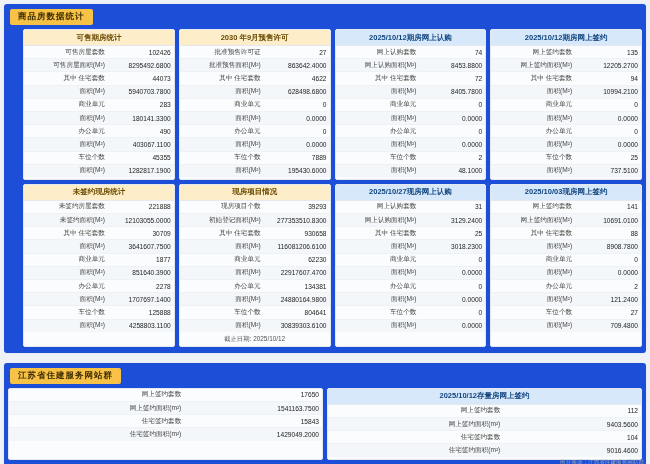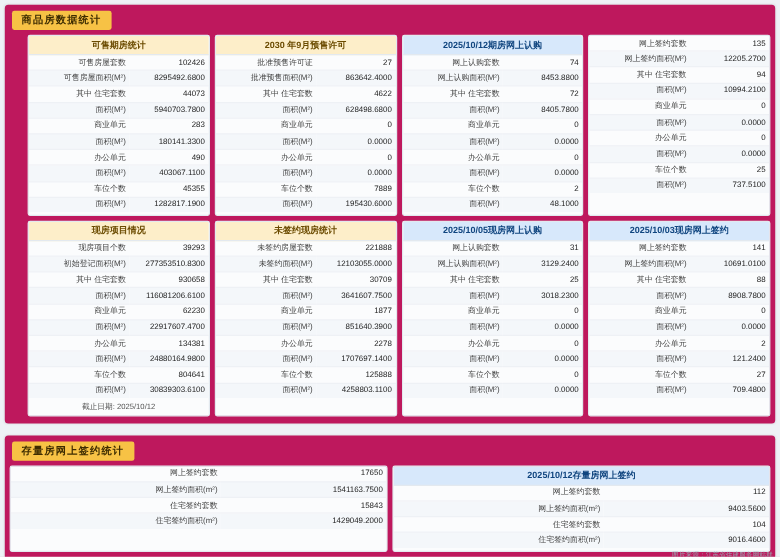--- a/index.html
+++ b/index.html
@@ -8,21 +8,21 @@
     width: 650px; height: 464px;
     background: #eef2f6;
     font-family: "Liberation Sans", sans-serif;
     font-size: 7px;
     color: #333;
     overflow: hidden;
   }
   .page { width: 650px; height: 464px; position: relative; }
 
   .panel {
-    background: #be185d;
+    background: #1d4ed8;
     border-radius: 3px;
     margin: 4px;
     padding: 4px 4px 6px 4px;
     box-shadow: 0 0 2px rgba(0,0,0,0.08);
   }
   .panel-title {
     display: inline-block;
     background: #f7c245;
     color: #3d2c00;
     font-weight: bold;
@@ -239,20 +239,21 @@
                 <td class="val">2</td>
               </tr>
               <tr class="alt">
                 <td class="lbl indent">面积(M²)</td>
                 <td class="val">48.1000</td>
               </tr>
             </tbody>
           </table>
         </div>
         <div class="card">
+          <div class="card-head head-blue">2025/10/12期房网上签约</div>
           <table class="rows">
             <tbody>
               <tr>
                 <td class="lbl">网上签约套数</td>
                 <td class="val">135</td>
               </tr>
               <tr class="alt">
                 <td class="lbl">网上签约面积(M²)</td>
                 <td class="val">12205.2700</td>
               </tr>
@@ -285,20 +286,67 @@
                 <td class="val">25</td>
               </tr>
               <tr class="alt">
                 <td class="lbl indent">面积(M²)</td>
                 <td class="val">737.5100</td>
               </tr>
             </tbody>
           </table>
         </div>
         <div class="card">
+          <div class="card-head head-amber">未签约现房统计</div>
+          <table class="rows">
+            <tbody>
+              <tr>
+                <td class="lbl">未签约房屋套数</td>
+                <td class="val">221888</td>
+              </tr>
+              <tr class="alt">
+                <td class="lbl">未签约面积(M²)</td>
+                <td class="val">12103055.0000</td>
+              </tr>
+              <tr>
+                <td class="lbl indent">其中  住宅套数</td>
+                <td class="val">30709</td>
+              </tr>
+              <tr class="alt">
+                <td class="lbl indent">面积(M²)</td>
+                <td class="val">3641607.7500</td>
+              </tr>
+              <tr>
+                <td class="lbl indent">商业单元</td>
+                <td class="val">1877</td>
+              </tr>
+              <tr class="alt">
+                <td class="lbl indent">面积(M²)</td>
+                <td class="val">851640.3900</td>
+              </tr>
+              <tr>
+                <td class="lbl indent">办公单元</td>
+                <td class="val">2278</td>
+              </tr>
+              <tr class="alt">
+                <td class="lbl indent">面积(M²)</td>
+                <td class="val">1707697.1400</td>
+              </tr>
+              <tr>
+                <td class="lbl indent">车位个数</td>
+                <td class="val">125888</td>
+              </tr>
+              <tr class="alt">
+                <td class="lbl indent">面积(M²)</td>
+                <td class="val">4258803.1100</td>
+              </tr>
+            </tbody>
+          </table>
+        </div>
+        <div class="card">
           <div class="card-head head-amber">现房项目情况</div>
           <table class="rows">
             <tbody>
               <tr>
                 <td class="lbl">现房项目个数</td>
                 <td class="val">39293</td>
               </tr>
               <tr class="alt">
                 <td class="lbl">初始登记面积(M²)</td>
                 <td class="val">277353510.8300</td>
@@ -333,68 +381,21 @@
               </tr>
               <tr class="alt">
                 <td class="lbl indent">面积(M²)</td>
                 <td class="val">30839303.6100</td>
               </tr>
             </tbody>
           </table>
           <div class="note">截止日期: 2025/10/12</div>
         </div>
         <div class="card">
-          <div class="card-head head-amber">未签约现房统计</div>
-          <table class="rows">
-            <tbody>
-              <tr>
-                <td class="lbl">未签约房屋套数</td>
-                <td class="val">221888</td>
-              </tr>
-              <tr class="alt">
-                <td class="lbl">未签约面积(M²)</td>
-                <td class="val">12103055.0000</td>
-              </tr>
-              <tr>
-                <td class="lbl indent">其中  住宅套数</td>
-                <td class="val">30709</td>
-              </tr>
-              <tr class="alt">
-                <td class="lbl indent">面积(M²)</td>
-                <td class="val">3641607.7500</td>
-              </tr>
-              <tr>
-                <td class="lbl indent">商业单元</td>
-                <td class="val">1877</td>
-              </tr>
-              <tr class="alt">
-                <td class="lbl indent">面积(M²)</td>
-                <td class="val">851640.3900</td>
-              </tr>
-              <tr>
-                <td class="lbl indent">办公单元</td>
-                <td class="val">2278</td>
-              </tr>
-              <tr class="alt">
-                <td class="lbl indent">面积(M²)</td>
-                <td class="val">1707697.1400</td>
-              </tr>
-              <tr>
-                <td class="lbl indent">车位个数</td>
-                <td class="val">125888</td>
-              </tr>
-              <tr class="alt">
-                <td class="lbl indent">面积(M²)</td>
-                <td class="val">4258803.1100</td>
-              </tr>
-            </tbody>
-          </table>
-        </div>
-        <div class="card">
-          <div class="card-head head-blue">2025/10/05现房网上认购</div>
+          <div class="card-head head-blue">2025/10/27现房网上认购</div>
           <table class="rows">
             <tbody>
               <tr>
                 <td class="lbl">网上认购套数</td>
                 <td class="val">31</td>
               </tr>
               <tr class="alt">
                 <td class="lbl">网上认购面积(M²)</td>
                 <td class="val">3129.2400</td>
               </tr>
@@ -479,21 +480,21 @@
               </tr>
             </tbody>
           </table>
         </div>
       </div>
   </div>
 
   <div class="divider-space"></div>
 
   <div class="panel">
-    <div class="panel-title">存量房网上签约统计</div>
+    <div class="panel-title">江苏省住建服务网站群</div>
     <div class="grid2" id="grid2">
         <div class="card">
           <table class="rows">
             <tbody>
               <tr>
                 <td class="lbl">网上签约套数</td>
                 <td class="val">17650</td>
               </tr>
               <tr class="alt">
                 <td class="lbl">网上签约面积(m²)</td>

